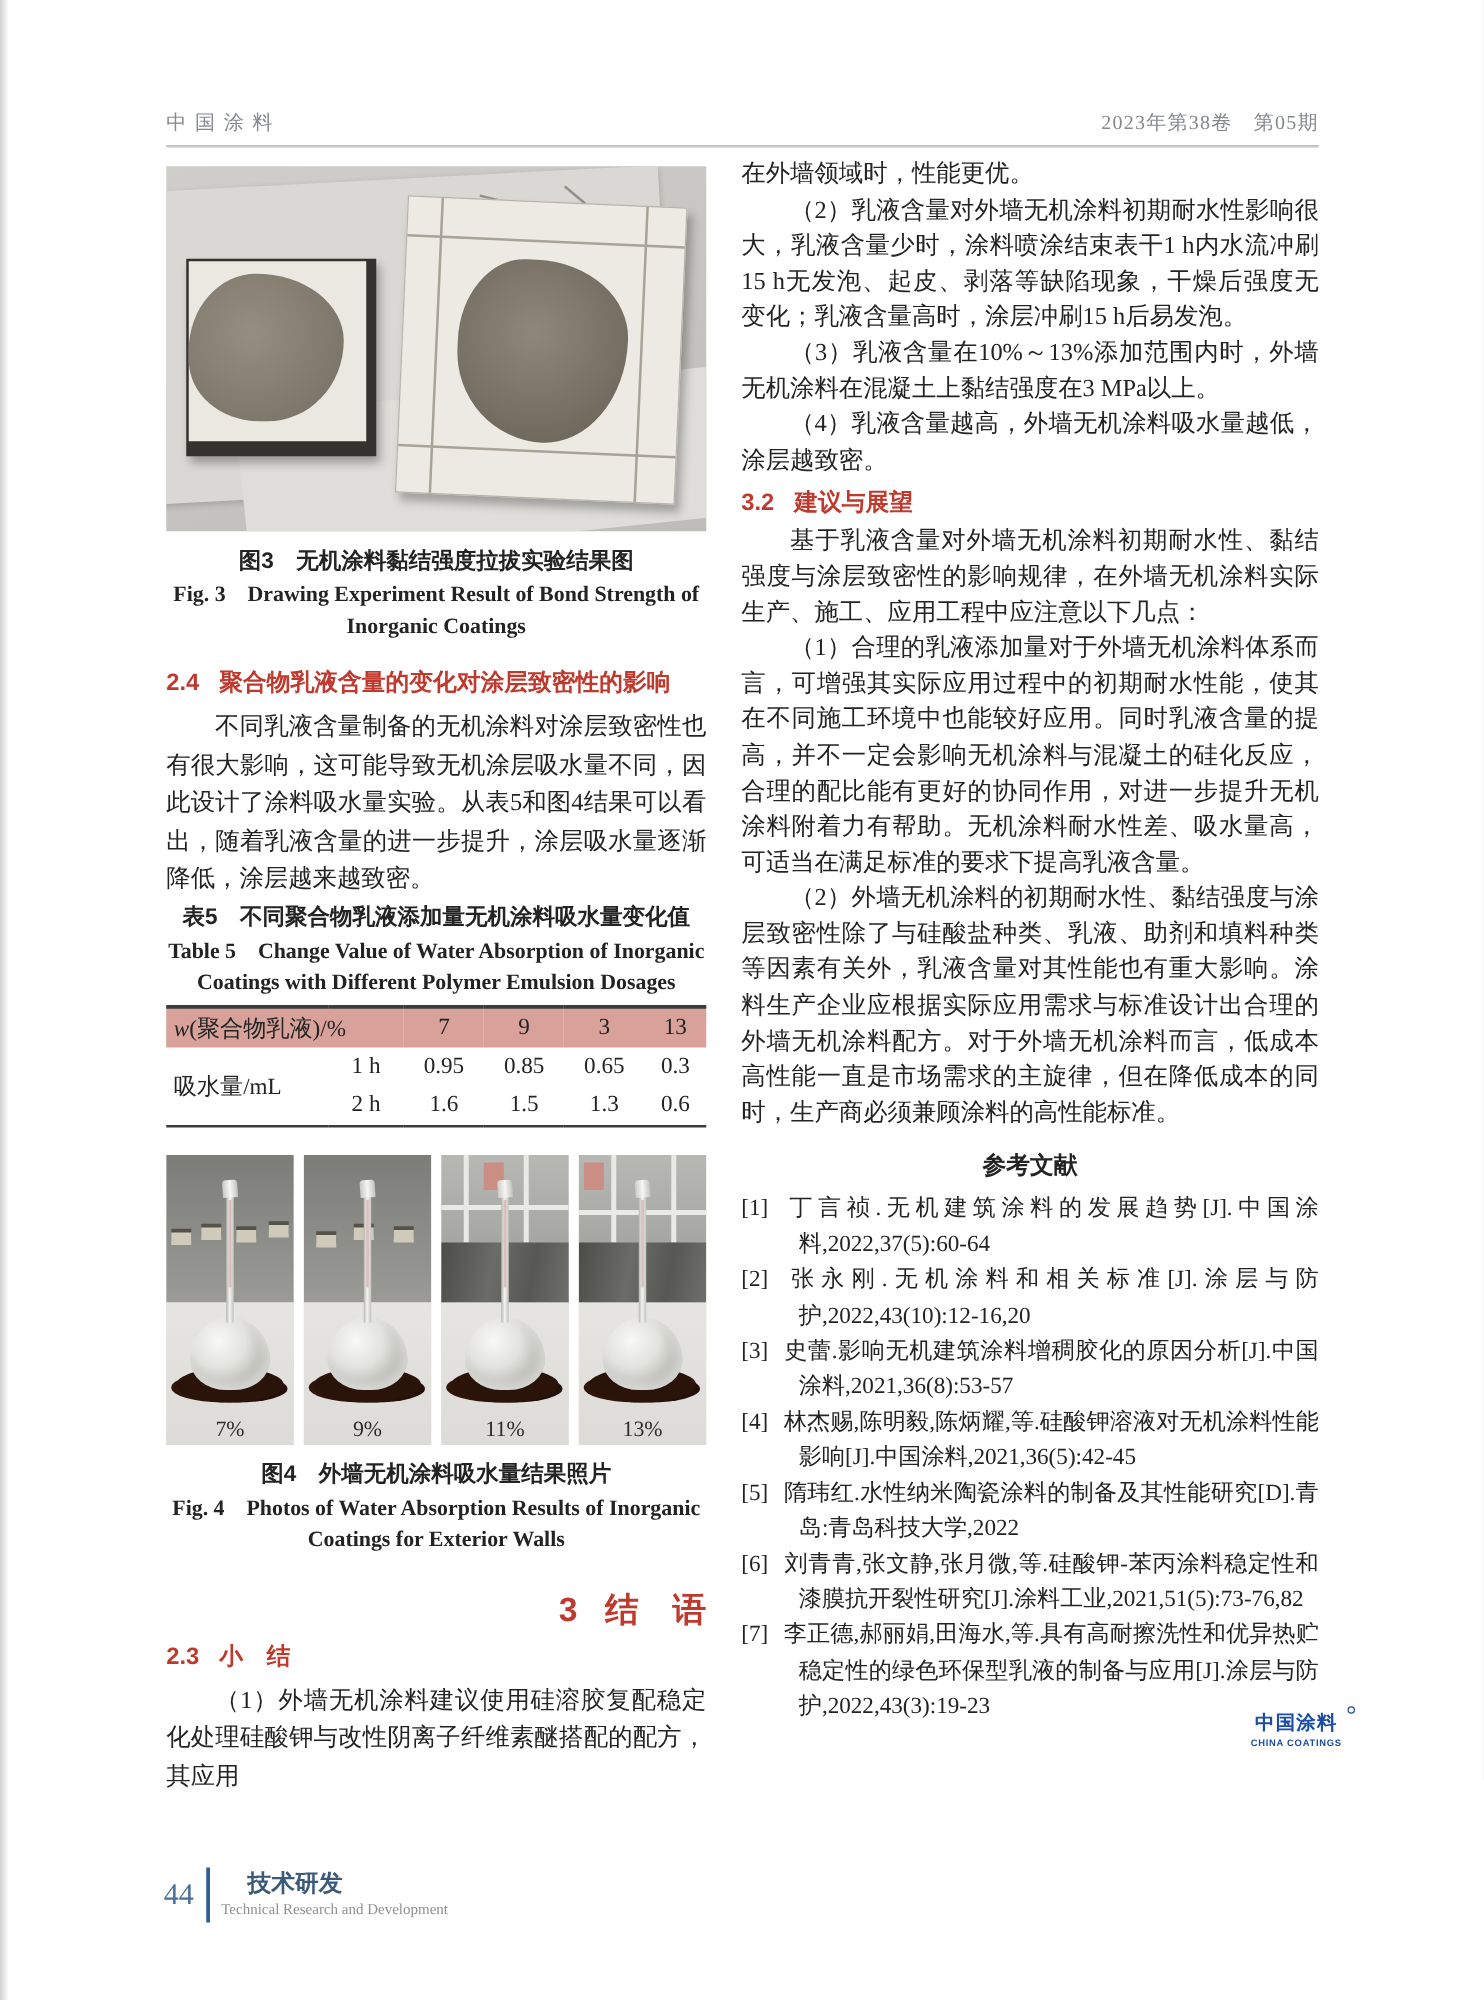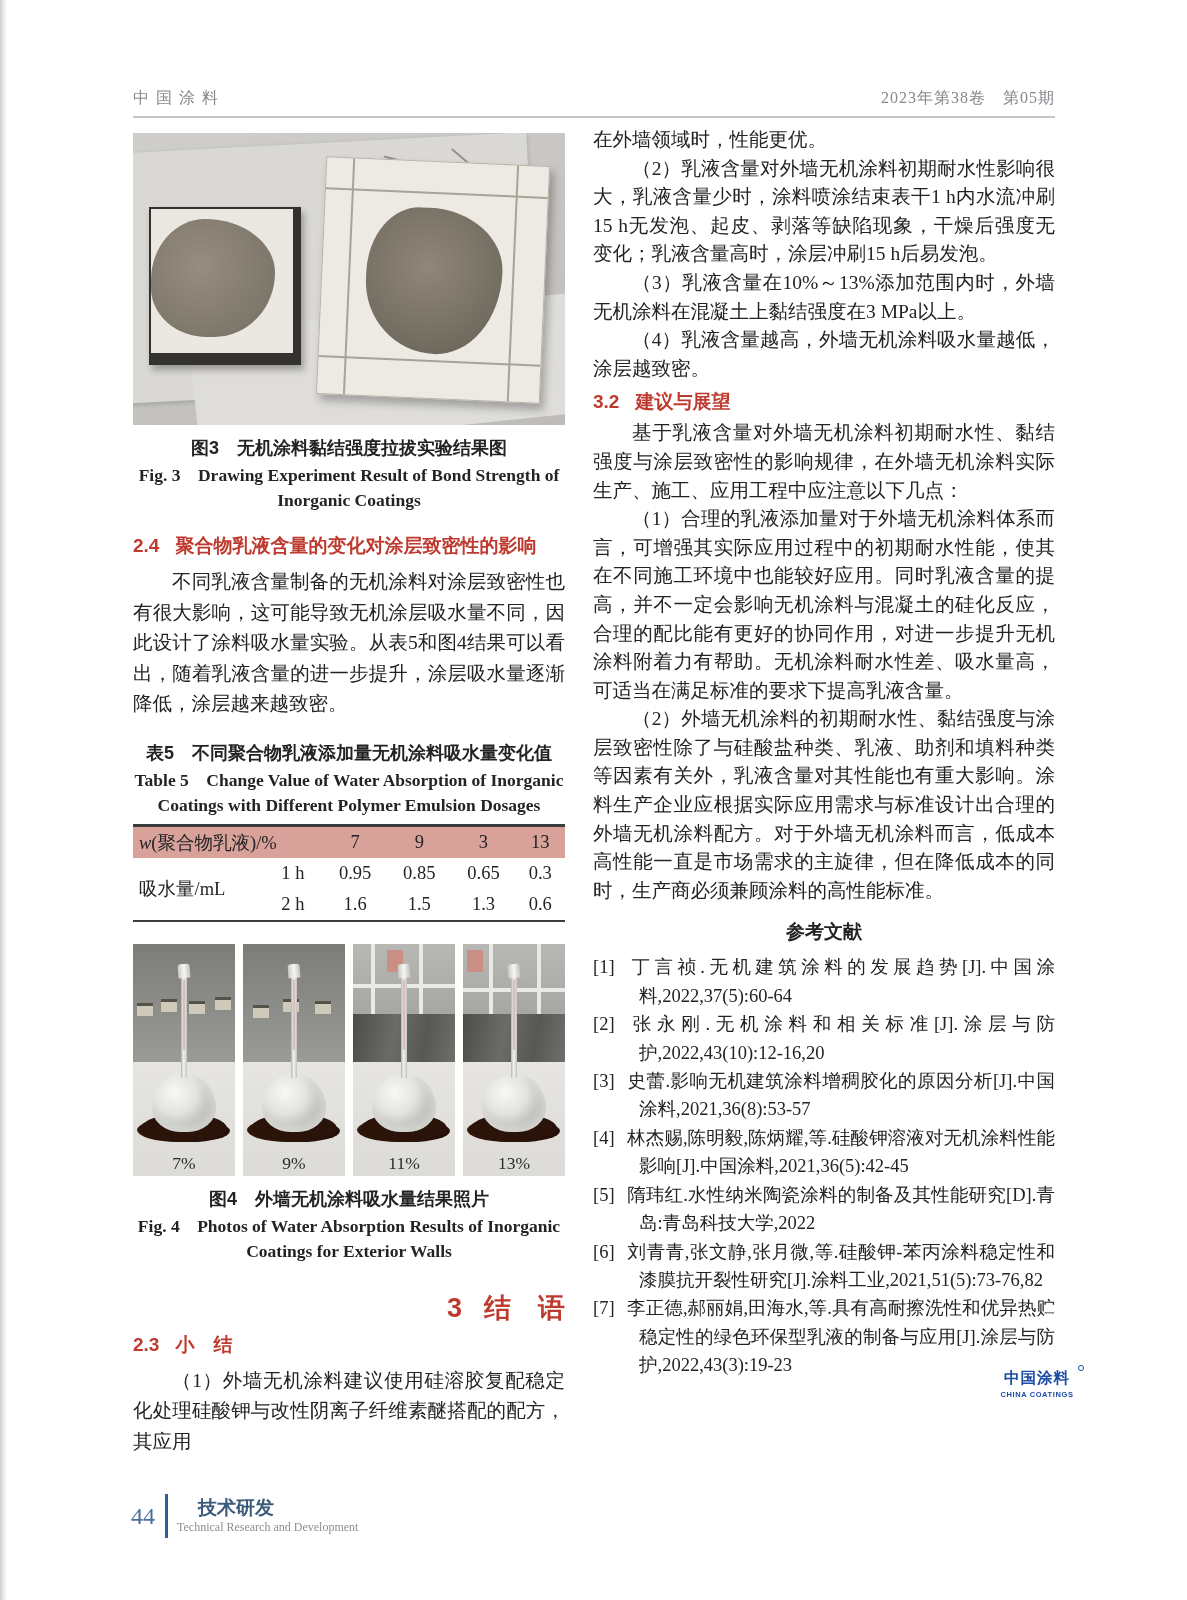--- a/index.html
+++ b/index.html
@@ -162,21 +162,21 @@
     <div class="cap-en">
       <div>Fig. 3　Drawing Experiment Result of Bond Strength of</div>
       <div>Inorganic Coatings</div>
     </div>
 
     <div class="h-red">
       <span class="num">2.4</span><span>聚合物乳液含量的变化对涂层致密性的影响</span>
     </div>
     <p class="body">不同乳液含量制备的无机涂料对涂层致密性也有很大影响，这可能导致无机涂层吸水量不同，因此设计了涂料吸水量实验。从表5和图4结果可以看出，随着乳液含量的进一步提升，涂层吸水量逐渐降低，涂层越来越致密。</p>
 
-    <div class="cap-cn" style="margin-top:20px;text-align:center;">表5　不同聚合物乳液添加量无机涂料吸水量变化值</div>
+    <div class="cap-cn" style="margin-top:0;text-align:center;">表5　不同聚合物乳液添加量无机涂料吸水量变化值</div>
     <div class="cap-en">
       <div>Table 5　Change Value of Water Absorption of Inorganic</div>
       <div>Coatings with Different Polymer Emulsion Dosages</div>
     </div>
     <table class="t5">
       <tbody>
           <tr class="hd">
         <td class="lbl" colspan="2"><i>w</i><span>(聚合物乳液)/%</span></td>
         <td class="c">7</td>
         <td class="c">9</td>

